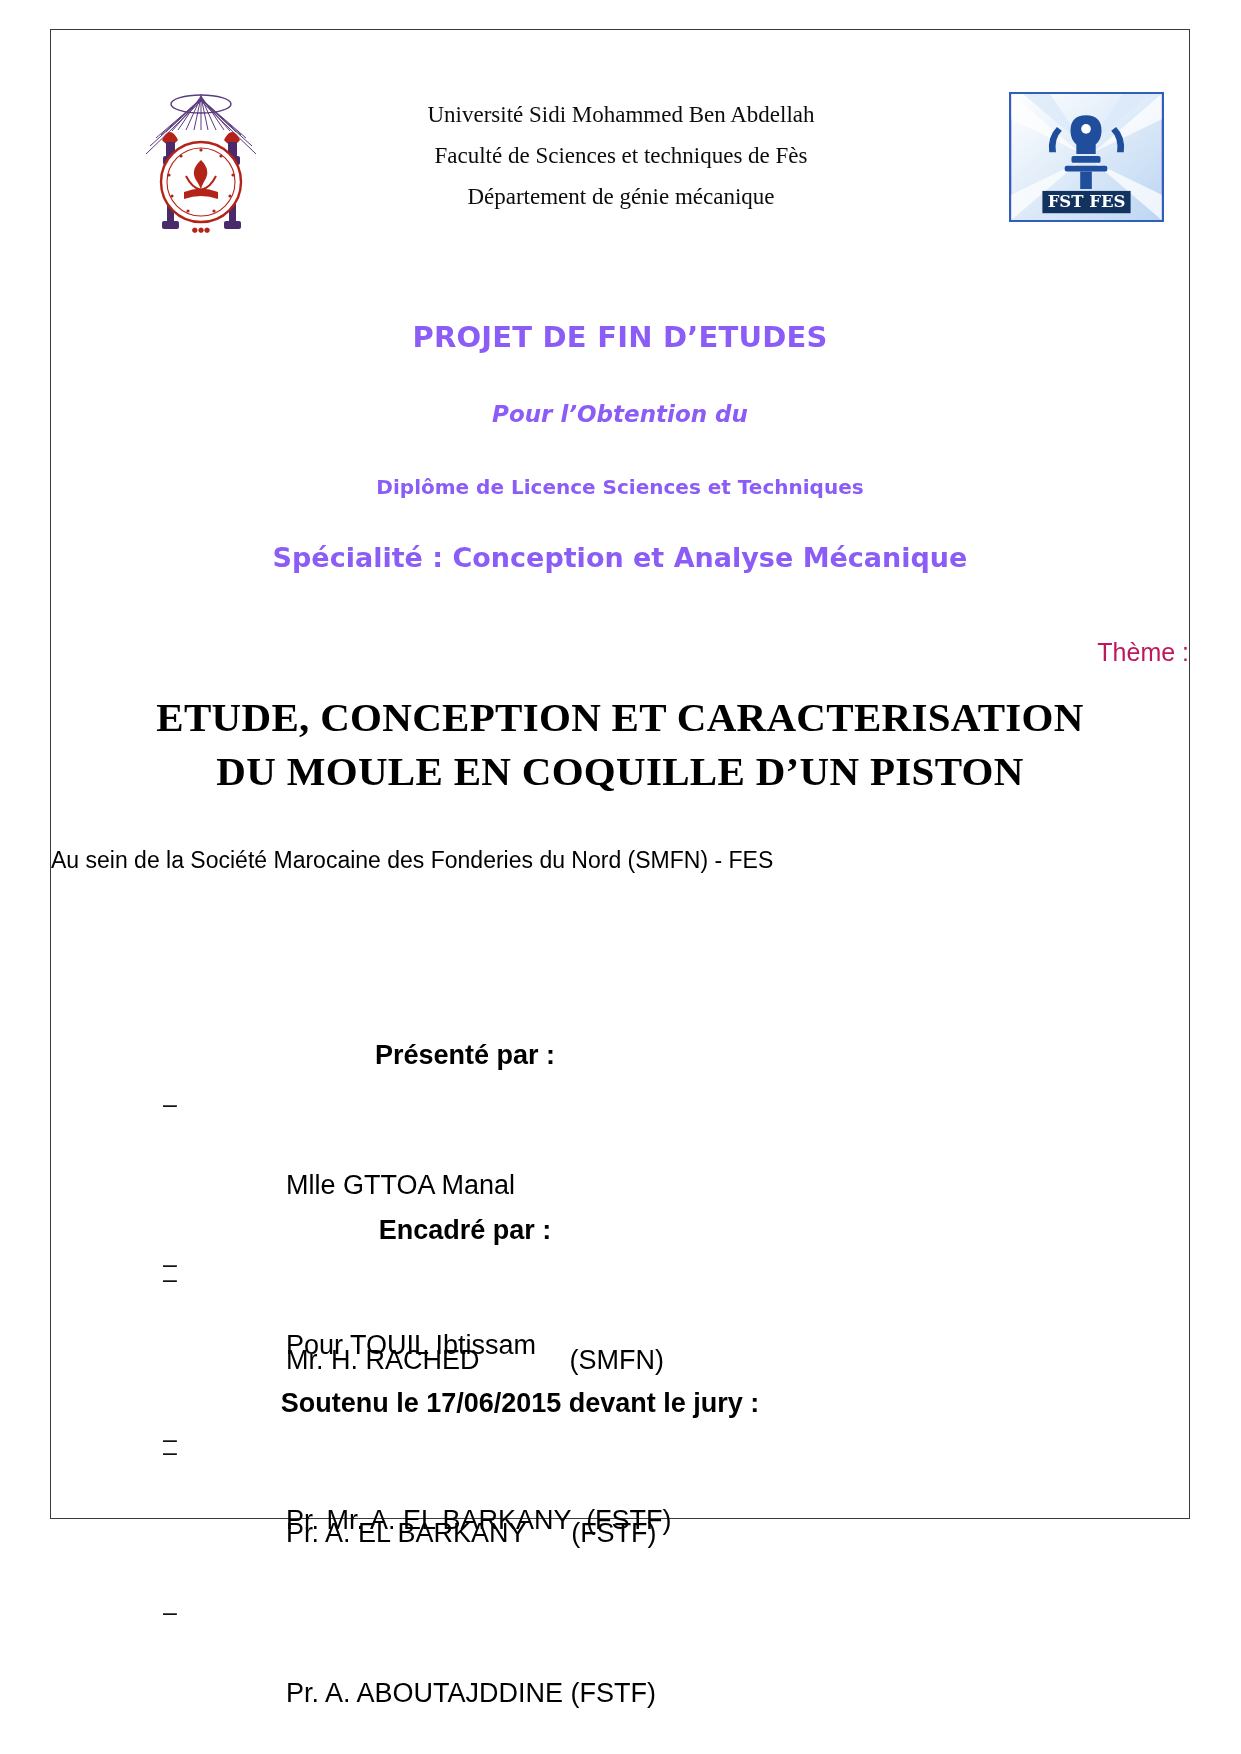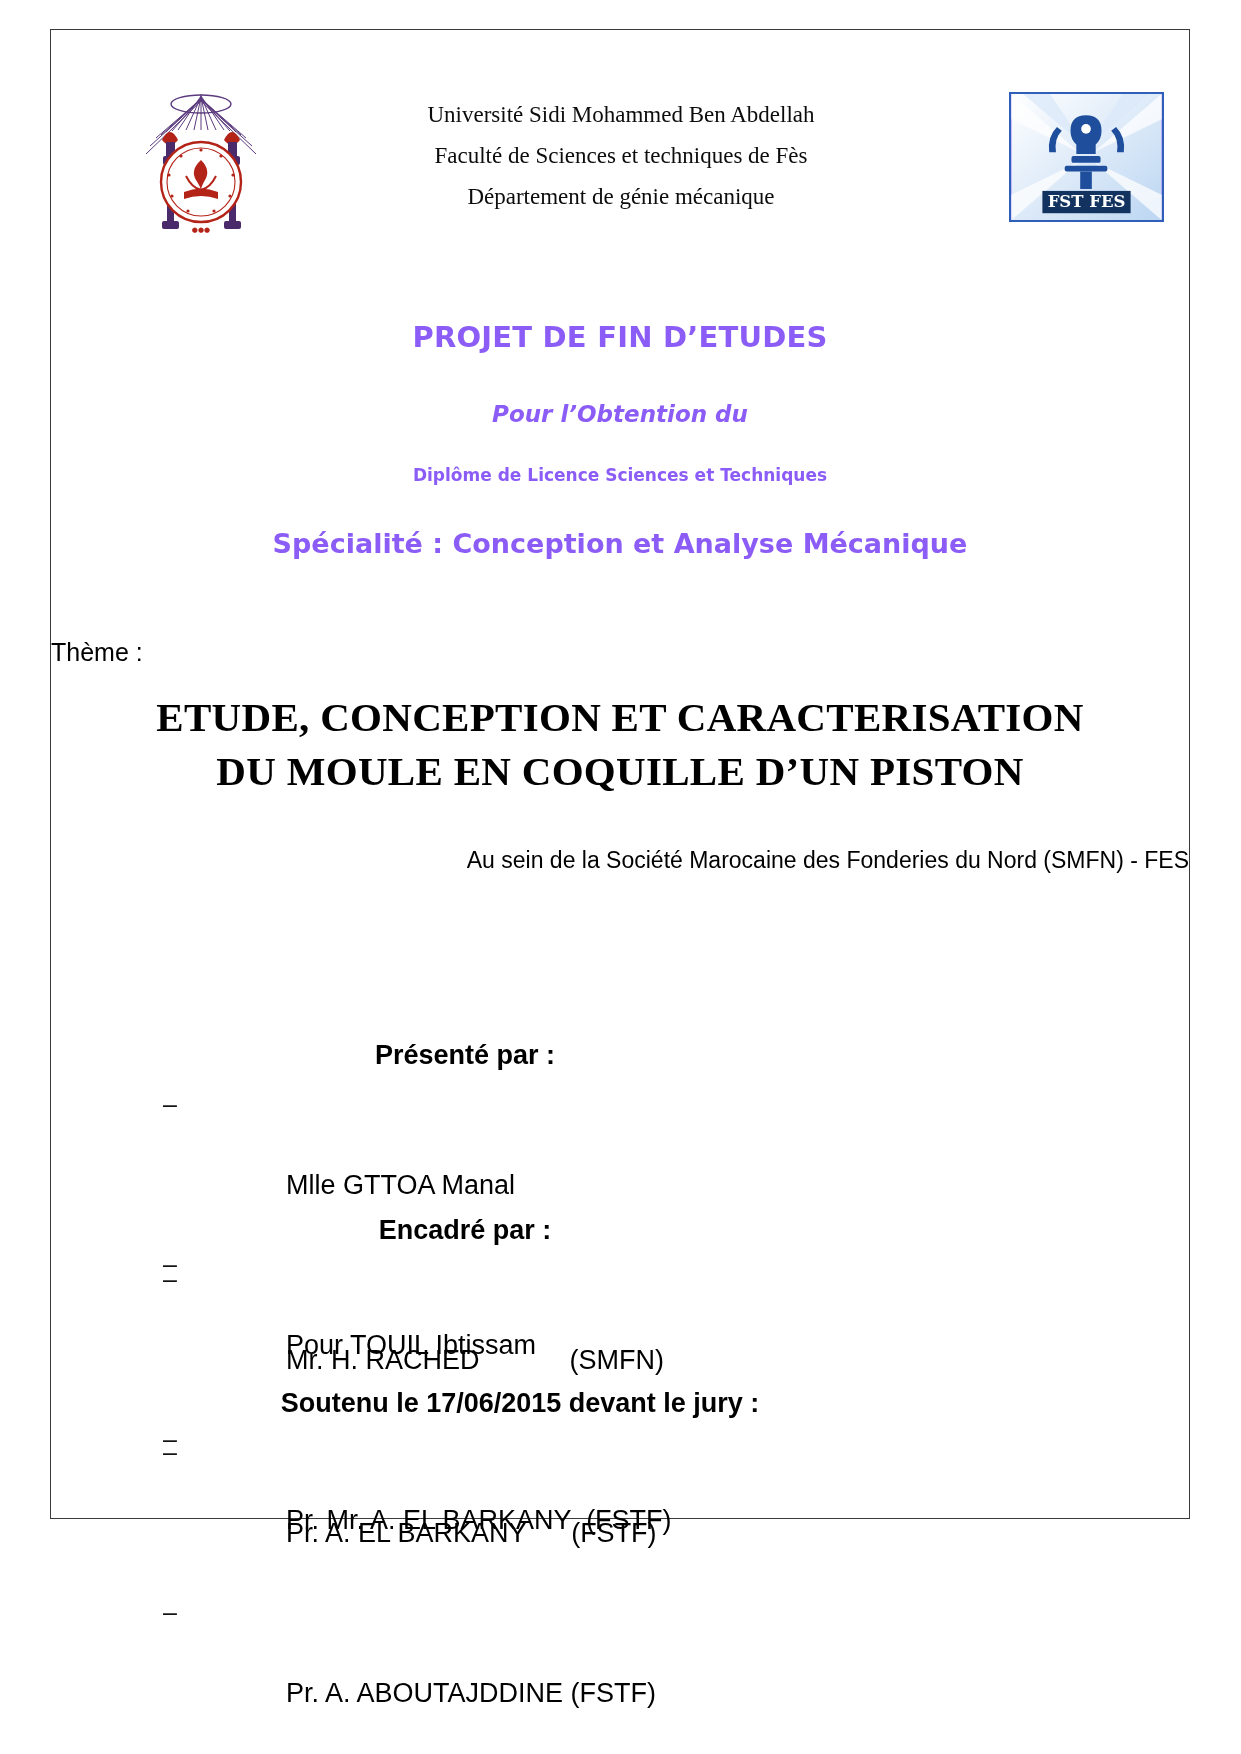--- a/index.html
+++ b/index.html
@@ -80,52 +80,52 @@
     left: 0;
     top: 290px;
     width: 100%;
     text-align: center;
     font-family: "DejaVu Sans", sans-serif;
     font-weight: bold;
     color: #8b5cf6;
   }
   .pfe-title   { font-size: 29px; letter-spacing: .2px; }
   .pfe-sub1    { font-size: 23px; margin-top: 47px; font-style: italic; }
-  .pfe-sub2    { font-size: 17px; margin-top: 38px; }
+  .pfe-sub2    { font-size: 20px; margin-top: 48px; }
   .pfe-sub3    { font-size: 27px; margin-top: 43px; }
 
   
   .theme-label {
     position: absolute;
     left: 0;
     top: 608px;
     width: 100%;
-    text-align: left;
+    text-align: right;
     font-family: "Liberation Sans", sans-serif;
     font-size: 25px;
-    color: #000000;
+    color: #be185d;
   }
   .theme-title {
     position: absolute;
     left: 0;
     top: 660px;
     width: 100%;
     text-align: center;
     font-family: Liberation Serif, serif;
     font-weight: bold;
     font-size: 41px;
     line-height: 54px;
     letter-spacing: .3px;
   }
   .company-line {
     position: absolute;
     left: 0;
     top: 817px;
     width: 100%;
-    text-align: right;
+    text-align: left;
     font-family: "Liberation Sans", sans-serif;
     font-size: 23px;
   }
 
   
   .section {
     position: absolute;
     left: 0;
     width: 100%;
   }

